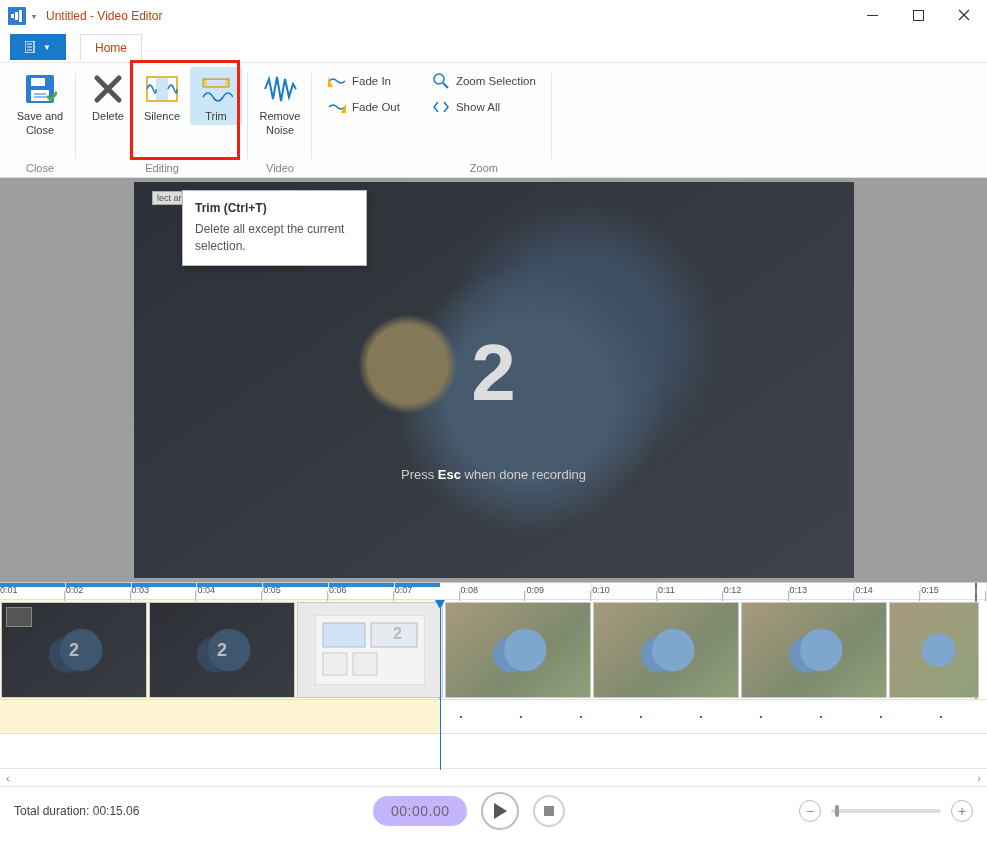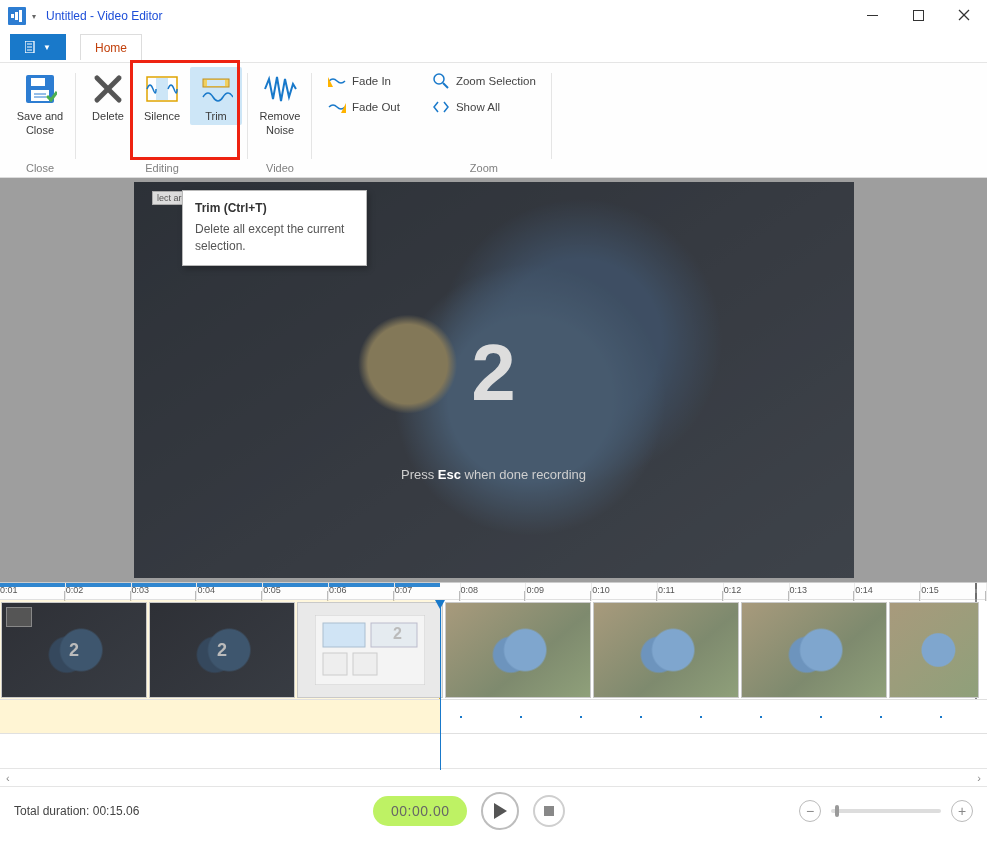--- a/index.html
+++ b/index.html
@@ -2,21 +2,21 @@
 <html><head>
 <meta charset="utf-8">
 <style>
   * { box-sizing: border-box; margin: 0; padding: 0; font-family: "Segoe UI", Tahoma, sans-serif; }
   body { width: 987px; height: 866px; background: #fff; overflow: hidden; position: relative; }
 
   
   .titlebar { height: 32px; display: flex; align-items: center; padding: 0 0 0 8px; position: relative; }
   .appicon { width: 18px; height: 18px; background: #2d7dd2; display:flex; align-items:center; justify-content:center; color:#fff; font-size:10px; font-weight:bold; border-radius:1px;}
   .qat-arrow { font-size: 8px; color:#666; margin-left:6px; }
-  .title { font-size: 12px; color:#1d4ed8; margin-left:10px; }
+  .title { font-size: 12px; color:#c2410c; margin-left:10px; }
   .winbtns { position:absolute; right:0; top:0; display:flex; height:30px; }
   .winbtn { width:46px; display:flex; align-items:center; justify-content:center; font-size:13px; color:#333; }
   .winbtn.min svg, .winbtn.max svg { display:block; }
 
   
   .qat { height:30px; display:flex; align-items:center; }
   .qat-btn { background:#1979ca; color:#fff; height:26px; width:56px; margin-left:10px; display:flex; align-items:center; justify-content:center; gap:4px; font-size:11px; }
   .tab { background:#fff; border:1px solid #ddd; border-bottom:none; height:26px; padding:0 14px; font-size:12px; color:#c2410c; display:flex; align-items:center; margin-left:14px; }
 
   
@@ -87,21 +87,21 @@
   .audio-track { height:34px; border-bottom:1px solid #e0e0e0; position:relative; background:#fff; }
   .audio-track .selrange2 { position:absolute; left:0; width:440px; top:0; bottom:0; background:rgba(255,220,100,.28); }
   .audio-track .wave { position:absolute; left:460px; right:10px; top:16px; height:2px; background:linear-gradient(90deg,#1979ca 2px,transparent 2px) repeat-x; background-size:60px 2px; }
   .aux-track { height:34px; background:#fff; }
 
   .hscroll { height:18px; border-top:1px solid #e5e5e5; display:flex; align-items:center; justify-content:space-between; padding:0 6px; color:#888; font-size:11px; }
 
   
   .statusbar { height:48px; border-top:1px solid #e5e5e5; display:flex; align-items:center; padding:0 14px; gap:14px; }
   .statusbar .sp { flex:1; }
-  .timedisp { background:#bef264; border-radius:16px; height:30px; padding:0 18px; font-size:14px; color:#666; display:flex; align-items:center; letter-spacing:.5px; }
+  .timedisp { background:#c4b5fd; border-radius:16px; height:30px; padding:0 18px; font-size:14px; color:#666; display:flex; align-items:center; letter-spacing:.5px; }
   .playbtn { width:38px; height:38px; border-radius:50%; border:2px solid #bdbdbd; display:flex; align-items:center; justify-content:center; color:#555; }
   .stopbtn { width:32px; height:32px; border-radius:50%; border:2px solid #cfcfcf; display:flex; align-items:center; justify-content:center; color:#888; }
   .zoomctl { display:flex; align-items:center; gap:10px; }
   .zbtn { width:22px; height:22px; border-radius:50%; border:1.5px solid #bbb; display:flex; align-items:center; justify-content:center; color:#888; font-size:14px; }
   .zslider { width:110px; height:4px; background:#ddd; border-radius:2px; position:relative; }
   .zslider::after { content:""; position:absolute; left:4px; top:-4px; width:4px; height:12px; background:#999; border-radius:2px; }
 
   svg { display:block; }
 </style>
 </head>

